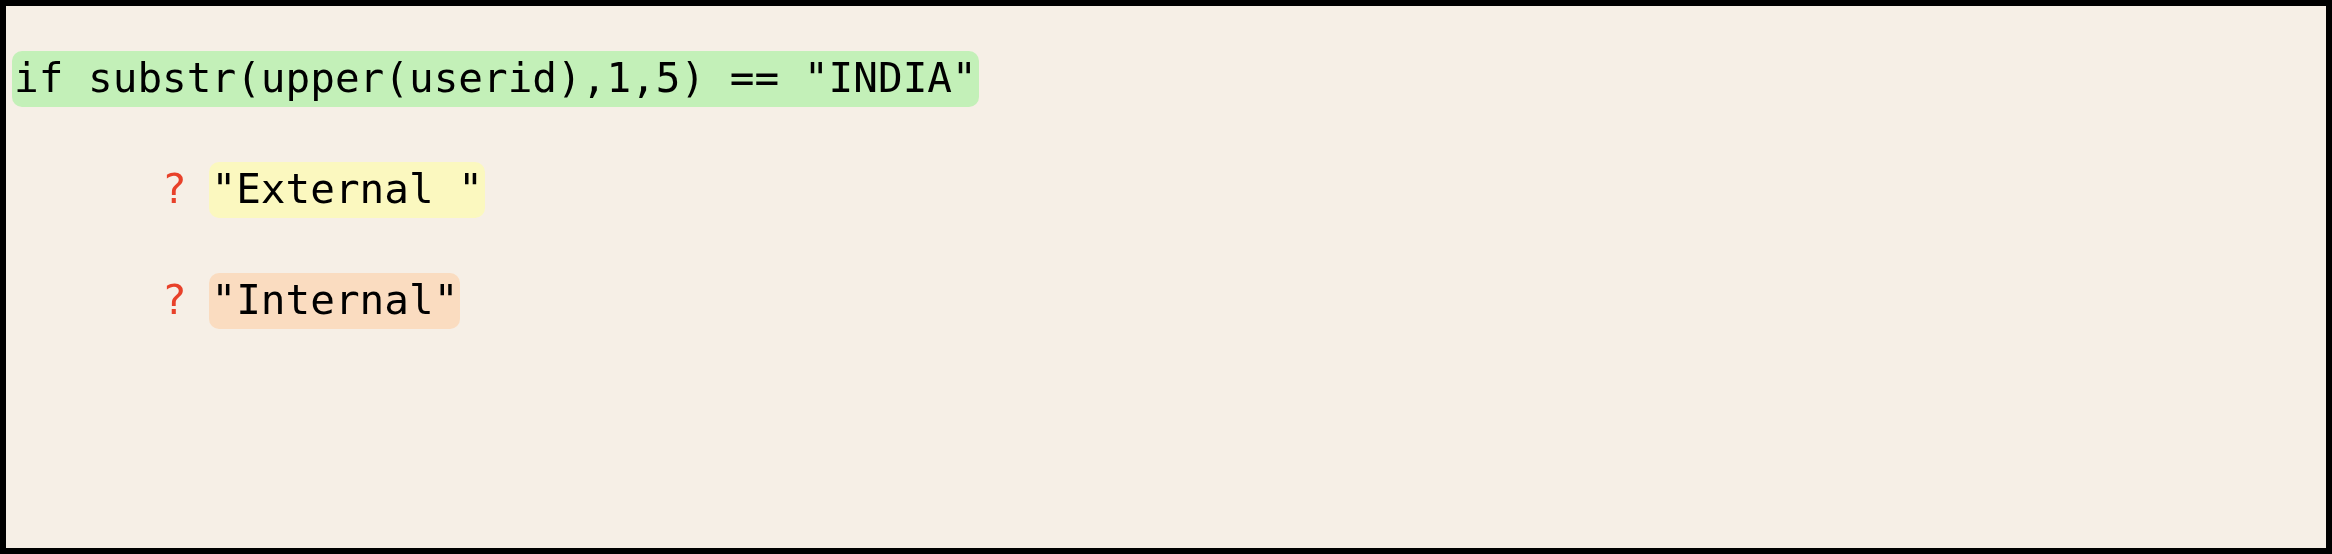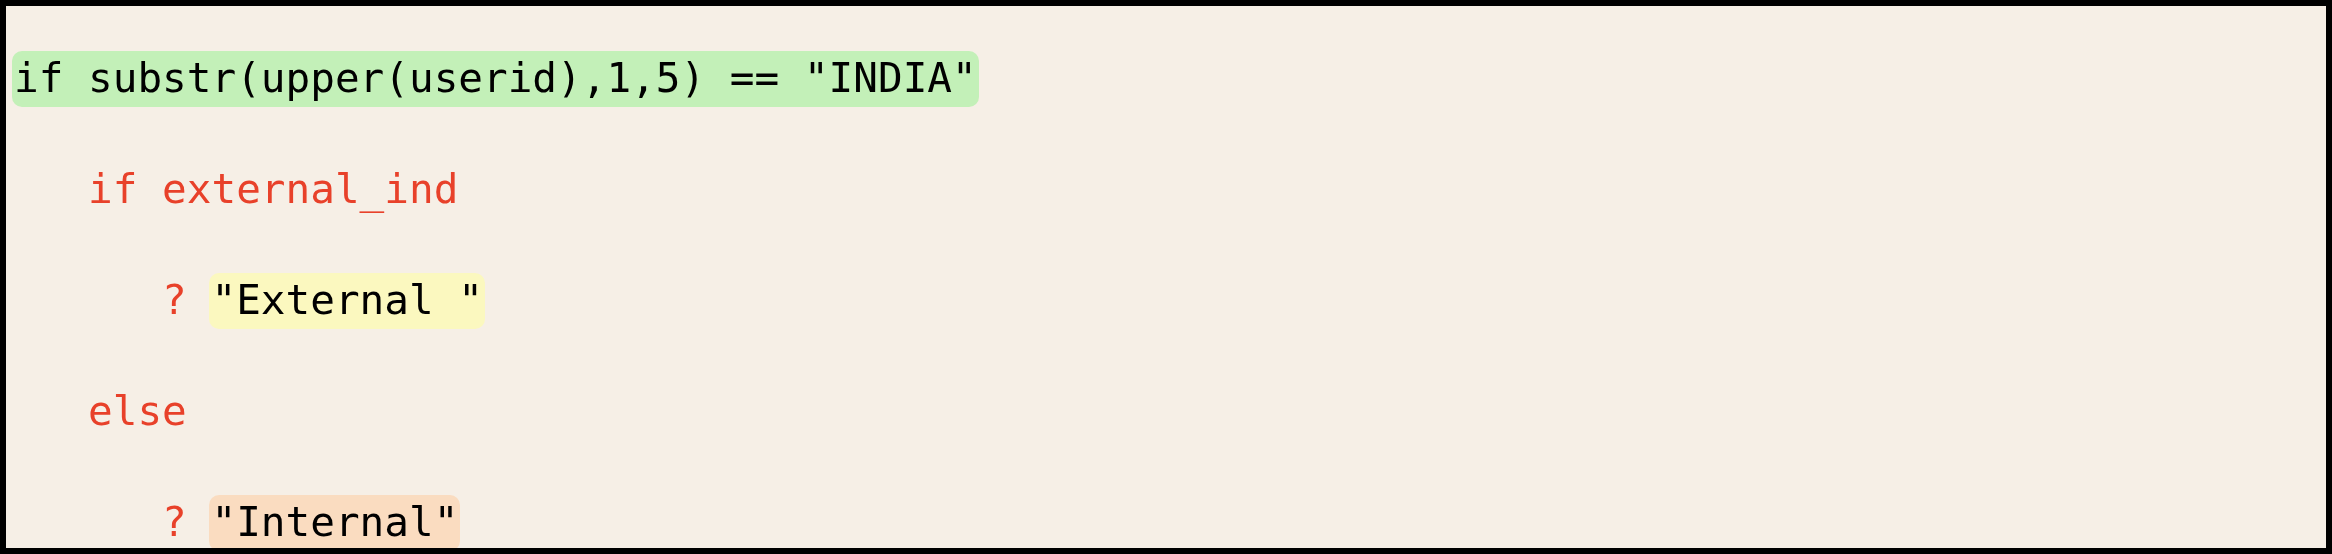--- a/index.html
+++ b/index.html
@@ -47,21 +47,19 @@
   }
   .hl-green  { background: #c3f0b8; }
   .hl-yellow { background: #fbf8bf; }
   .hl-orange { background: #fadcc0; }
 </style>
 </head>
 <body>
 
 <div id="code-figure">
   <pre id="code-block"><span class="code-line"><span class="tok hl hl-green">if substr(upper(userid),1,5) == "INDIA"</span></span>
-<span class="code-line"><span class="tok tok-plain">   if external_ind</span></span>
 <span class="code-line"><span class="tok tok-plain">      ? </span><span class="tok hl hl-yellow">"External "</span></span>
-<span class="code-line"><span class="tok tok-plain">   else</span></span>
 <span class="code-line"><span class="tok tok-plain">      ? </span><span class="tok hl hl-orange">"Internal"</span></span>
 
 
 
 </pre>
 </div>
 
 </body></html>

